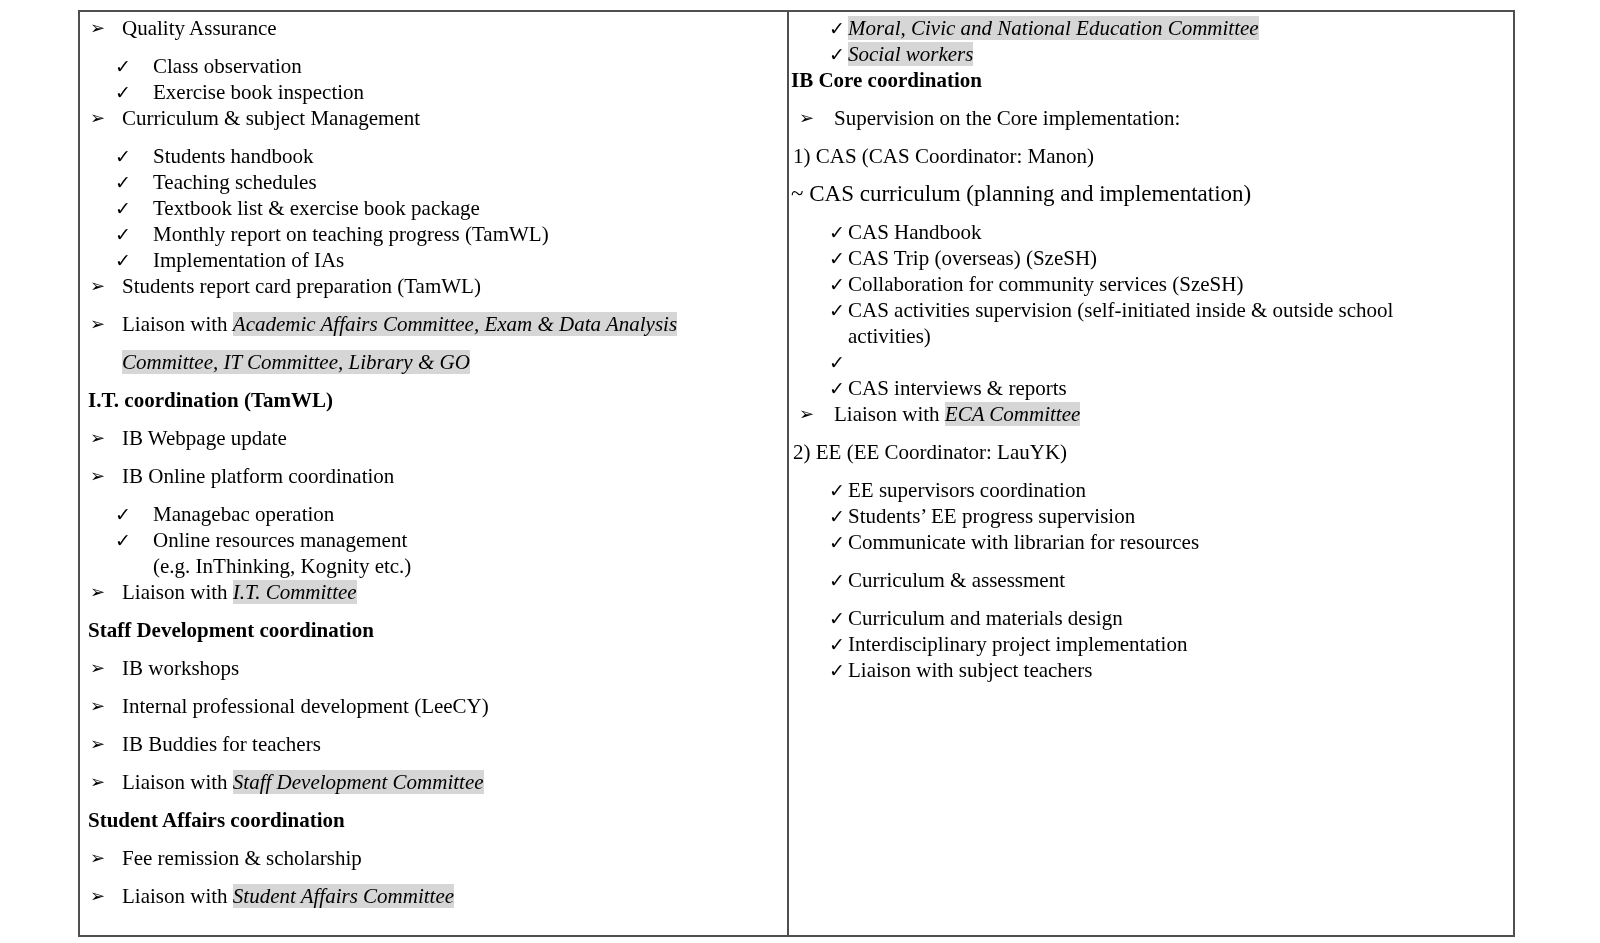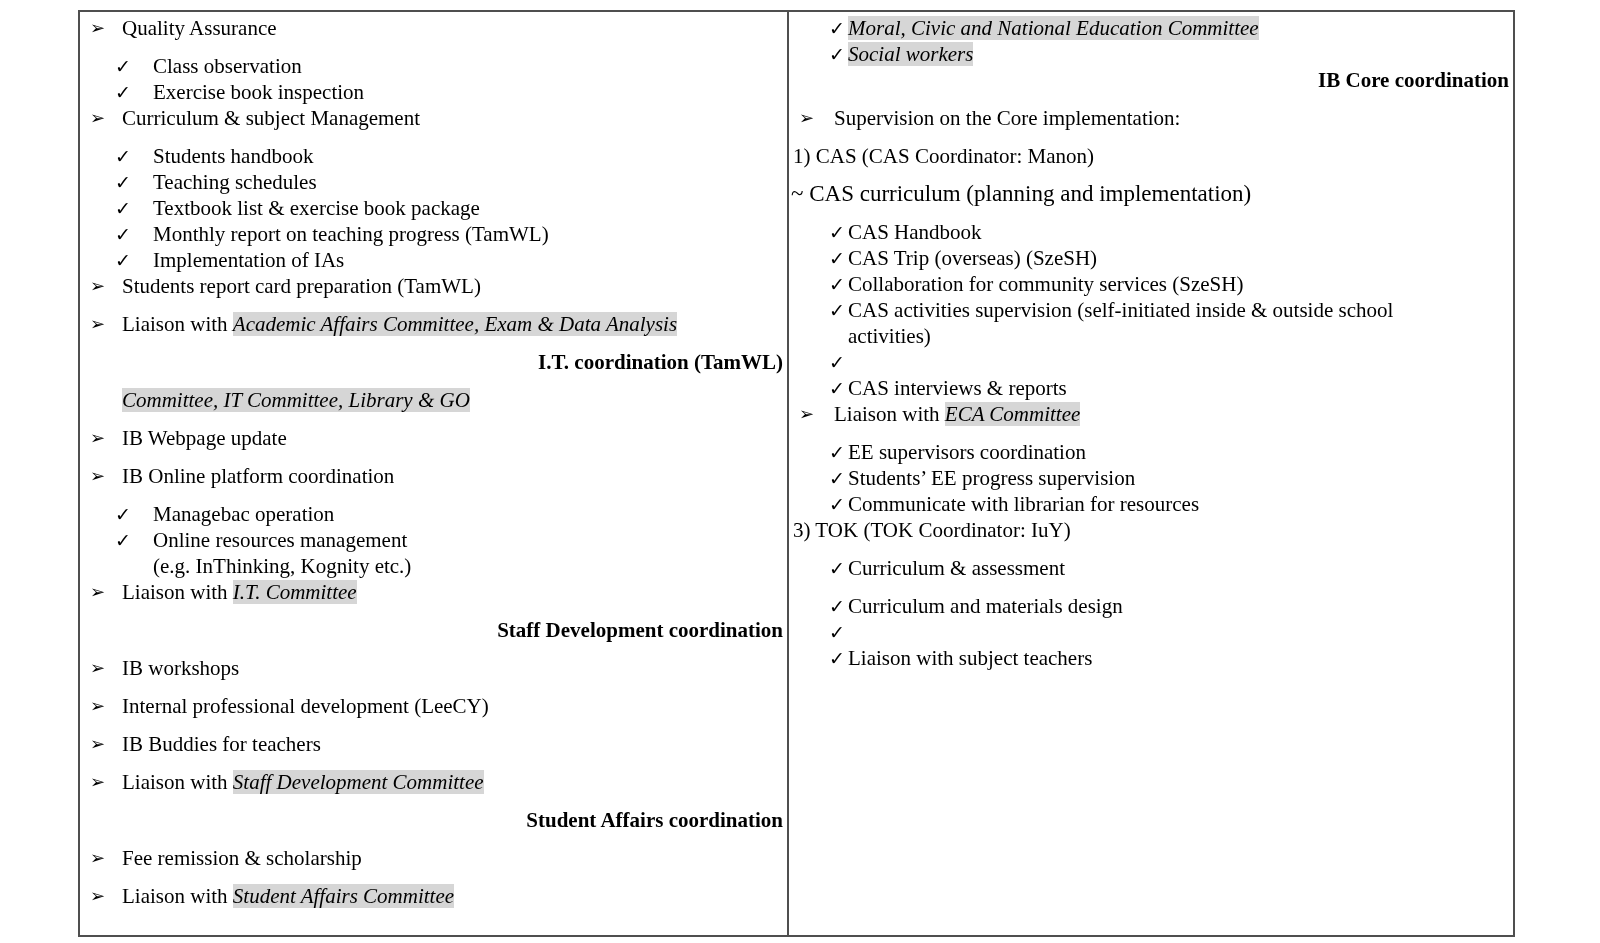--- a/index.html
+++ b/index.html
@@ -65,21 +65,21 @@
   .col-left .t-arrow > .bullet { left: 2px; }
   .col-left .t-check > .bullet { left: 27px; }
   
   .col-right .t-arrow,
   .col-right .t-arrowc { padding-left: 43px; }
   .col-right .t-check,
   .col-right .t-checkc { padding-left: 57px; }
   .col-right .t-arrow > .bullet { left: 8px; }
   .col-right .t-check > .bullet { left: 38px; }
   
-  .t-heading { font-weight: bold; text-align: right; }
+  .t-heading { font-weight: bold; }
   .t-numbered { padding-left: 2px; }
   .t-tilde { font-size: 23px; padding-left: 0; }
   .em-hl {
     font-style: italic;
     background: #d6d6d6;
     margin-top: 20px;
   }
 </style>
 </head>
 <body>
@@ -91,22 +91,22 @@
         <div class="line t-check gap-wide"><span class="bullet">✓</span><span class="seg">Class observation</span></div>
         <div class="line t-check"><span class="bullet">✓</span><span class="seg">Exercise book inspection</span></div>
         <div class="line t-arrow"><span class="bullet">➢</span><span class="seg">Curriculum &amp; subject Management</span></div>
         <div class="line t-check gap-wide"><span class="bullet">✓</span><span class="seg">Students handbook</span></div>
         <div class="line t-check"><span class="bullet">✓</span><span class="seg">Teaching schedules</span></div>
         <div class="line t-check"><span class="bullet">✓</span><span class="seg">Textbook list &amp; exercise book package</span></div>
         <div class="line t-check"><span class="bullet">✓</span><span class="seg">Monthly report on teaching progress (TamWL)</span></div>
         <div class="line t-check"><span class="bullet">✓</span><span class="seg">Implementation of IAs</span></div>
         <div class="line t-arrow"><span class="bullet">➢</span><span class="seg">Students report card preparation (TamWL)</span></div>
         <div class="line t-arrow gap-wide"><span class="bullet">➢</span><span class="seg">Liaison with </span><span class="seg em-hl">Academic Affairs Committee, Exam &amp; Data Analysis</span></div>
+        <div class="line t-arrowc gap-wide"><span class="seg em-hl">Committee, IT Committee, Library &amp; GO</span></div>
         <div class="line t-heading gap-wide"><span class="seg">I.T. coordination (TamWL)</span></div>
-        <div class="line t-arrowc gap-wide"><span class="seg em-hl">Committee, IT Committee, Library &amp; GO</span></div>
         <div class="line t-arrow gap-wide"><span class="bullet">➢</span><span class="seg">IB Webpage update</span></div>
         <div class="line t-arrow gap-wide"><span class="bullet">➢</span><span class="seg">IB Online platform coordination</span></div>
         <div class="line t-check gap-wide"><span class="bullet">✓</span><span class="seg">Managebac operation</span></div>
         <div class="line t-check"><span class="bullet">✓</span><span class="seg">Online resources management</span></div>
         <div class="line t-checkc"><span class="seg">(e.g. InThinking, Kognity etc.)</span></div>
         <div class="line t-arrow"><span class="bullet">➢</span><span class="seg">Liaison with </span><span class="seg em-hl">I.T. Committee</span></div>
         <div class="line t-heading gap-wide"><span class="seg">Staff Development coordination</span></div>
         <div class="line t-arrow gap-wide"><span class="bullet">➢</span><span class="seg">IB workshops</span></div>
         <div class="line t-arrow gap-wide"><span class="bullet">➢</span><span class="seg">Internal professional development (LeeCY)</span></div>
         <div class="line t-arrow gap-wide"><span class="bullet">➢</span><span class="seg">IB Buddies for teachers</span></div>
@@ -123,23 +123,23 @@
         <div class="line t-numbered gap-wide"><span class="seg">1) CAS (CAS Coordinator: Manon)</span></div>
         <div class="line t-tilde gap-wide"><span class="seg">~ CAS curriculum (planning and implementation)</span></div>
         <div class="line t-check gap-wide"><span class="bullet">✓</span><span class="seg">CAS Handbook</span></div>
         <div class="line t-check"><span class="bullet">✓</span><span class="seg">CAS Trip (overseas) (SzeSH)</span></div>
         <div class="line t-check"><span class="bullet">✓</span><span class="seg">Collaboration for community services (SzeSH)</span></div>
         <div class="line t-check"><span class="bullet">✓</span><span class="seg">CAS activities supervision (self-initiated inside &amp; outside school</span></div>
         <div class="line t-checkc"><span class="seg">activities)</span></div>
         <div class="line t-check"><span class="bullet">✓</span></div>
         <div class="line t-check"><span class="bullet">✓</span><span class="seg">CAS interviews &amp; reports</span></div>
         <div class="line t-arrow"><span class="bullet">➢</span><span class="seg">Liaison with </span><span class="seg em-hl">ECA Committee</span></div>
+        <div class="line t-numbered gap-wide"><span class="seg">2) EE (EE Coordinator: LauYK)</span></div>
         <div class="line t-check gap-wide"><span class="bullet">✓</span><span class="seg">EE supervisors coordination</span></div>
         <div class="line t-check"><span class="bullet">✓</span><span class="seg">Students’ EE progress supervision</span></div>
         <div class="line t-check"><span class="bullet">✓</span><span class="seg">Communicate with librarian for resources</span></div>
-        <div class="line t-numbered"><span class="seg">3) TOK (TOK Coordinator: IuY)</span></div>
         <div class="line t-check gap-wide"><span class="bullet">✓</span><span class="seg">Curriculum &amp; assessment</span></div>
         <div class="line t-check gap-wide"><span class="bullet">✓</span><span class="seg">Curriculum and materials design</span></div>
-        <div class="line t-check"><span class="bullet">✓</span></div>
+        <div class="line t-check"><span class="bullet">✓</span><span class="seg">Interdisciplinary project implementation</span></div>
         <div class="line t-check"><span class="bullet">✓</span><span class="seg">Liaison with subject teachers</span></div>
       </div>
   </div>
 </div>
 
 </body></html>

